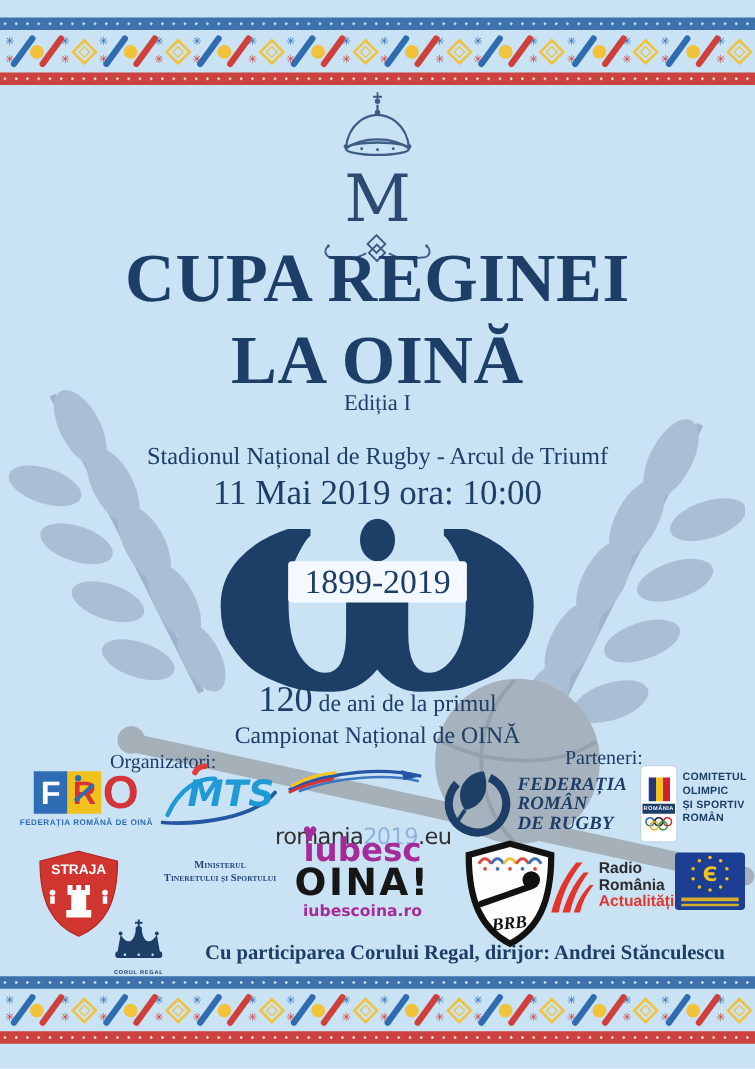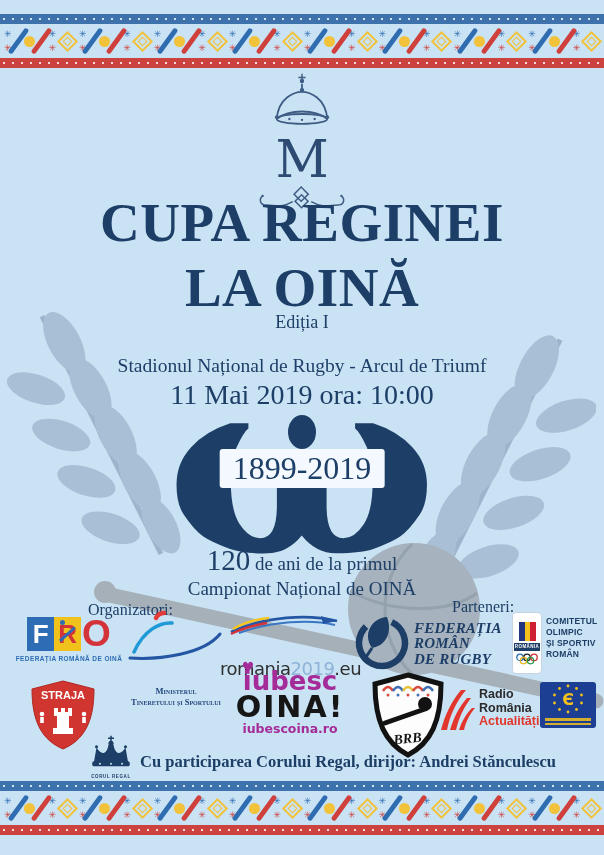--- a/index.html
+++ b/index.html
@@ -47,21 +47,21 @@
   .datetime { top:379px; font-size:28px; }
 
   
   .omega-wrap { position:absolute; left:0; right:0; top:390px; height:150px;
                 display:flex; align-items:center; justify-content:center; z-index:2; }
   .omega-glyph { font-family:"DejaVu Serif",serif; font-weight:bold; font-size:250px;
                  line-height:1; color:#1d3e66; transform:scaleX(1.15); }
   .omega-ball { position:absolute; left:50%; top:415px; width:28px; height:34px;
                 margin-left:-14px; background:#1d3e66; border-radius:50%; z-index:2; }
   .years-pill { position:absolute; left:50%; top:449px; transform:translateX(-50%);
-                background:#f3f9fe; color:#1d3e66; font-size:32px; padding:1px 13px;
+                background:#f3f9fe; color:#1d3e66; font-size:27px; padding:1px 13px;
                 border-radius:3px; z-index:3; white-space:nowrap; }
 
   .milestone { position:absolute; top:543px; left:0; right:0; text-align:center;
                color:#1d3e66; z-index:3; line-height:1.2; }
   .milestone .num { font-size:29px; }
   .milestone .rest { font-size:19px; }
   .milestone .l2 { font-size:19px; }
 
   
   .laurel { position:absolute; z-index:1; }
@@ -156,21 +156,21 @@
   
   .aejst { left:540px; top:682px; width:56px; height:46px; background:#1c3f94;
            border-radius:3px; text-align:center; }
   .aejst-bar { position:absolute; left:5px; width:46px; height:2.5px; background:#f5c21d; opacity:.85; }
   .aejst-bar.b1 { top:36px; } .aejst-bar.b2 { top:40.5px; }
 
   
   .choir { left:84px; top:733px; width:54px; text-align:center; z-index:3; }
   .choir-label { font-family:"Liberation Sans",sans-serif; font-weight:bold; font-size:4.5px;
                  letter-spacing:.6px; color:#1d3e66; margin-top:1px; }
-  .footer-text { position:absolute; left:140px; top:752px; width:464px; 
+  .footer-text { position:absolute; left:140px; top:752px; width:464px; text-align:center;
                  font-weight:bold; font-size:16.5px; color:#1d3e66; z-index:3; }
 </style>
 </head>
 <body>
 
 <div class="poster">
 
   <div class="folk-border fb-top">
     <div class="fb-band fb-blue"></div>
     <div class="fb-mid">
@@ -392,20 +392,21 @@
     </g>
   </svg>
 
   <div class="logo mts">
     <div class="mts-art">
       <svg class="mts-swoosh" width="100" height="56" viewBox="0 0 100 56">
         <path d="M30,8 a9,9 0 0 1 8,-5" stroke="#e23c39" stroke-width="4.5" fill="none" stroke-linecap="round"></path>
         <path d="M8,42 C18,20 34,12 46,13" stroke="#1f9ad6" stroke-width="3.5" fill="none" stroke-linecap="round"></path>
         <path d="M4,48 C34,50 78,44 94,24" stroke="#2456a4" stroke-width="3" fill="none" stroke-linecap="round"></path>
       </svg>
+      <span class="mts-abbr">MTS</span>
     </div>
     <div class="mts-caption">
       <div>Ministerul</div>
       <div>Tineretului și Sportului</div>
     </div>
   </div>
 
   <div class="logo ro2019">
     <svg width="116" height="24" viewBox="0 0 116 24">
       <path d="M6,20 C40,4 84,2 112,9" stroke="#2456a4" stroke-width="2.6" fill="none"></path>

